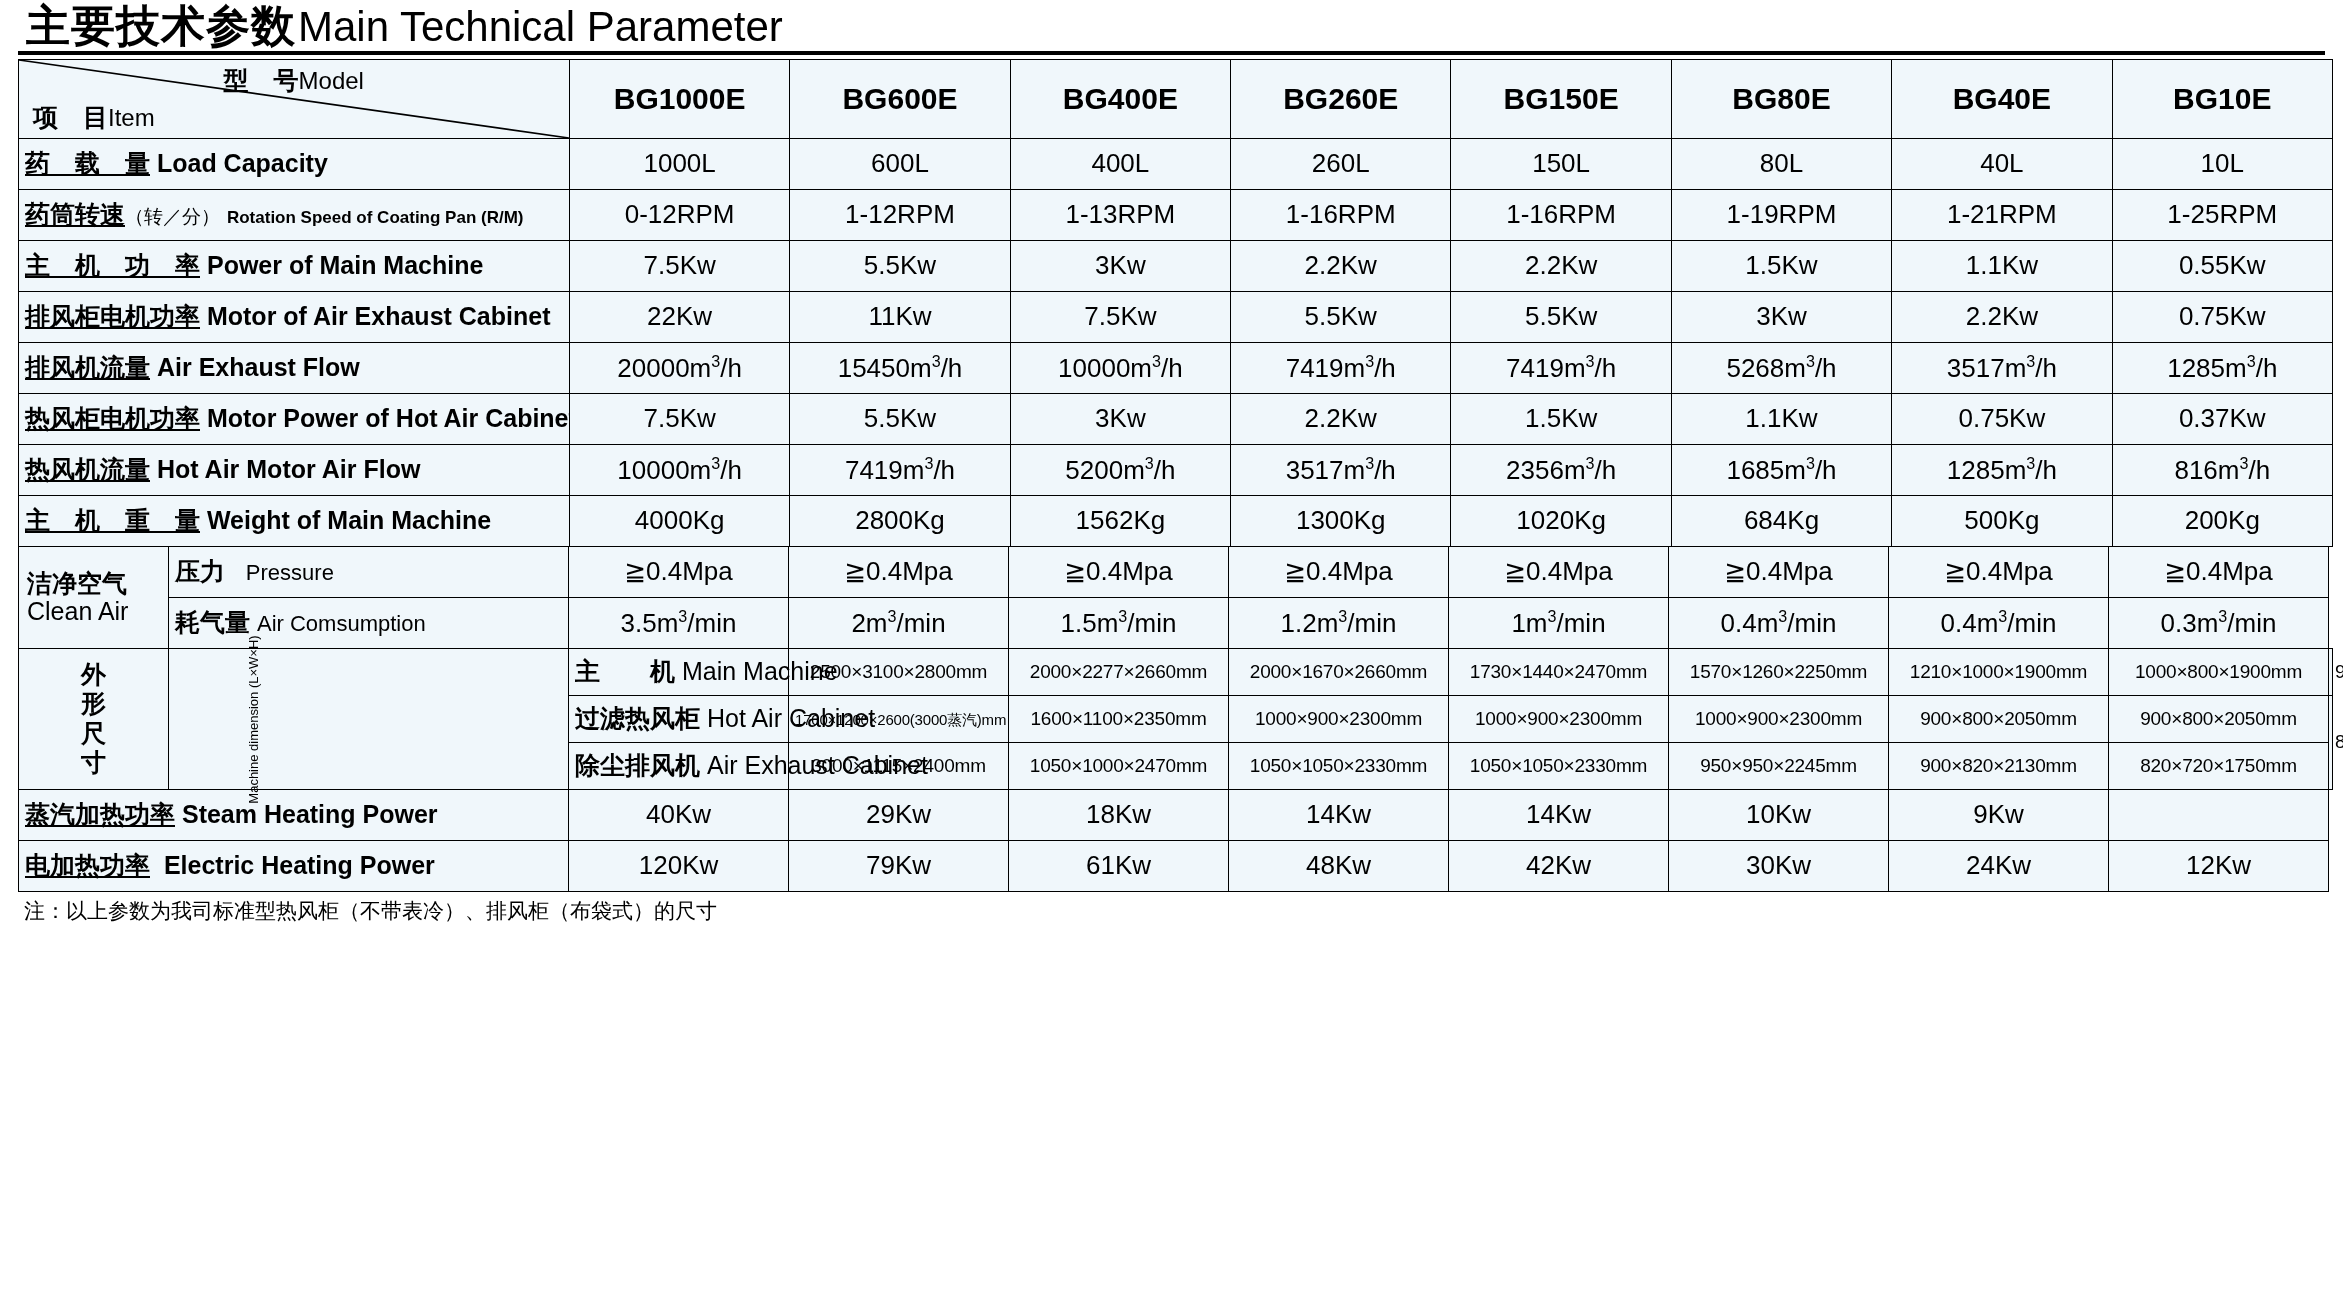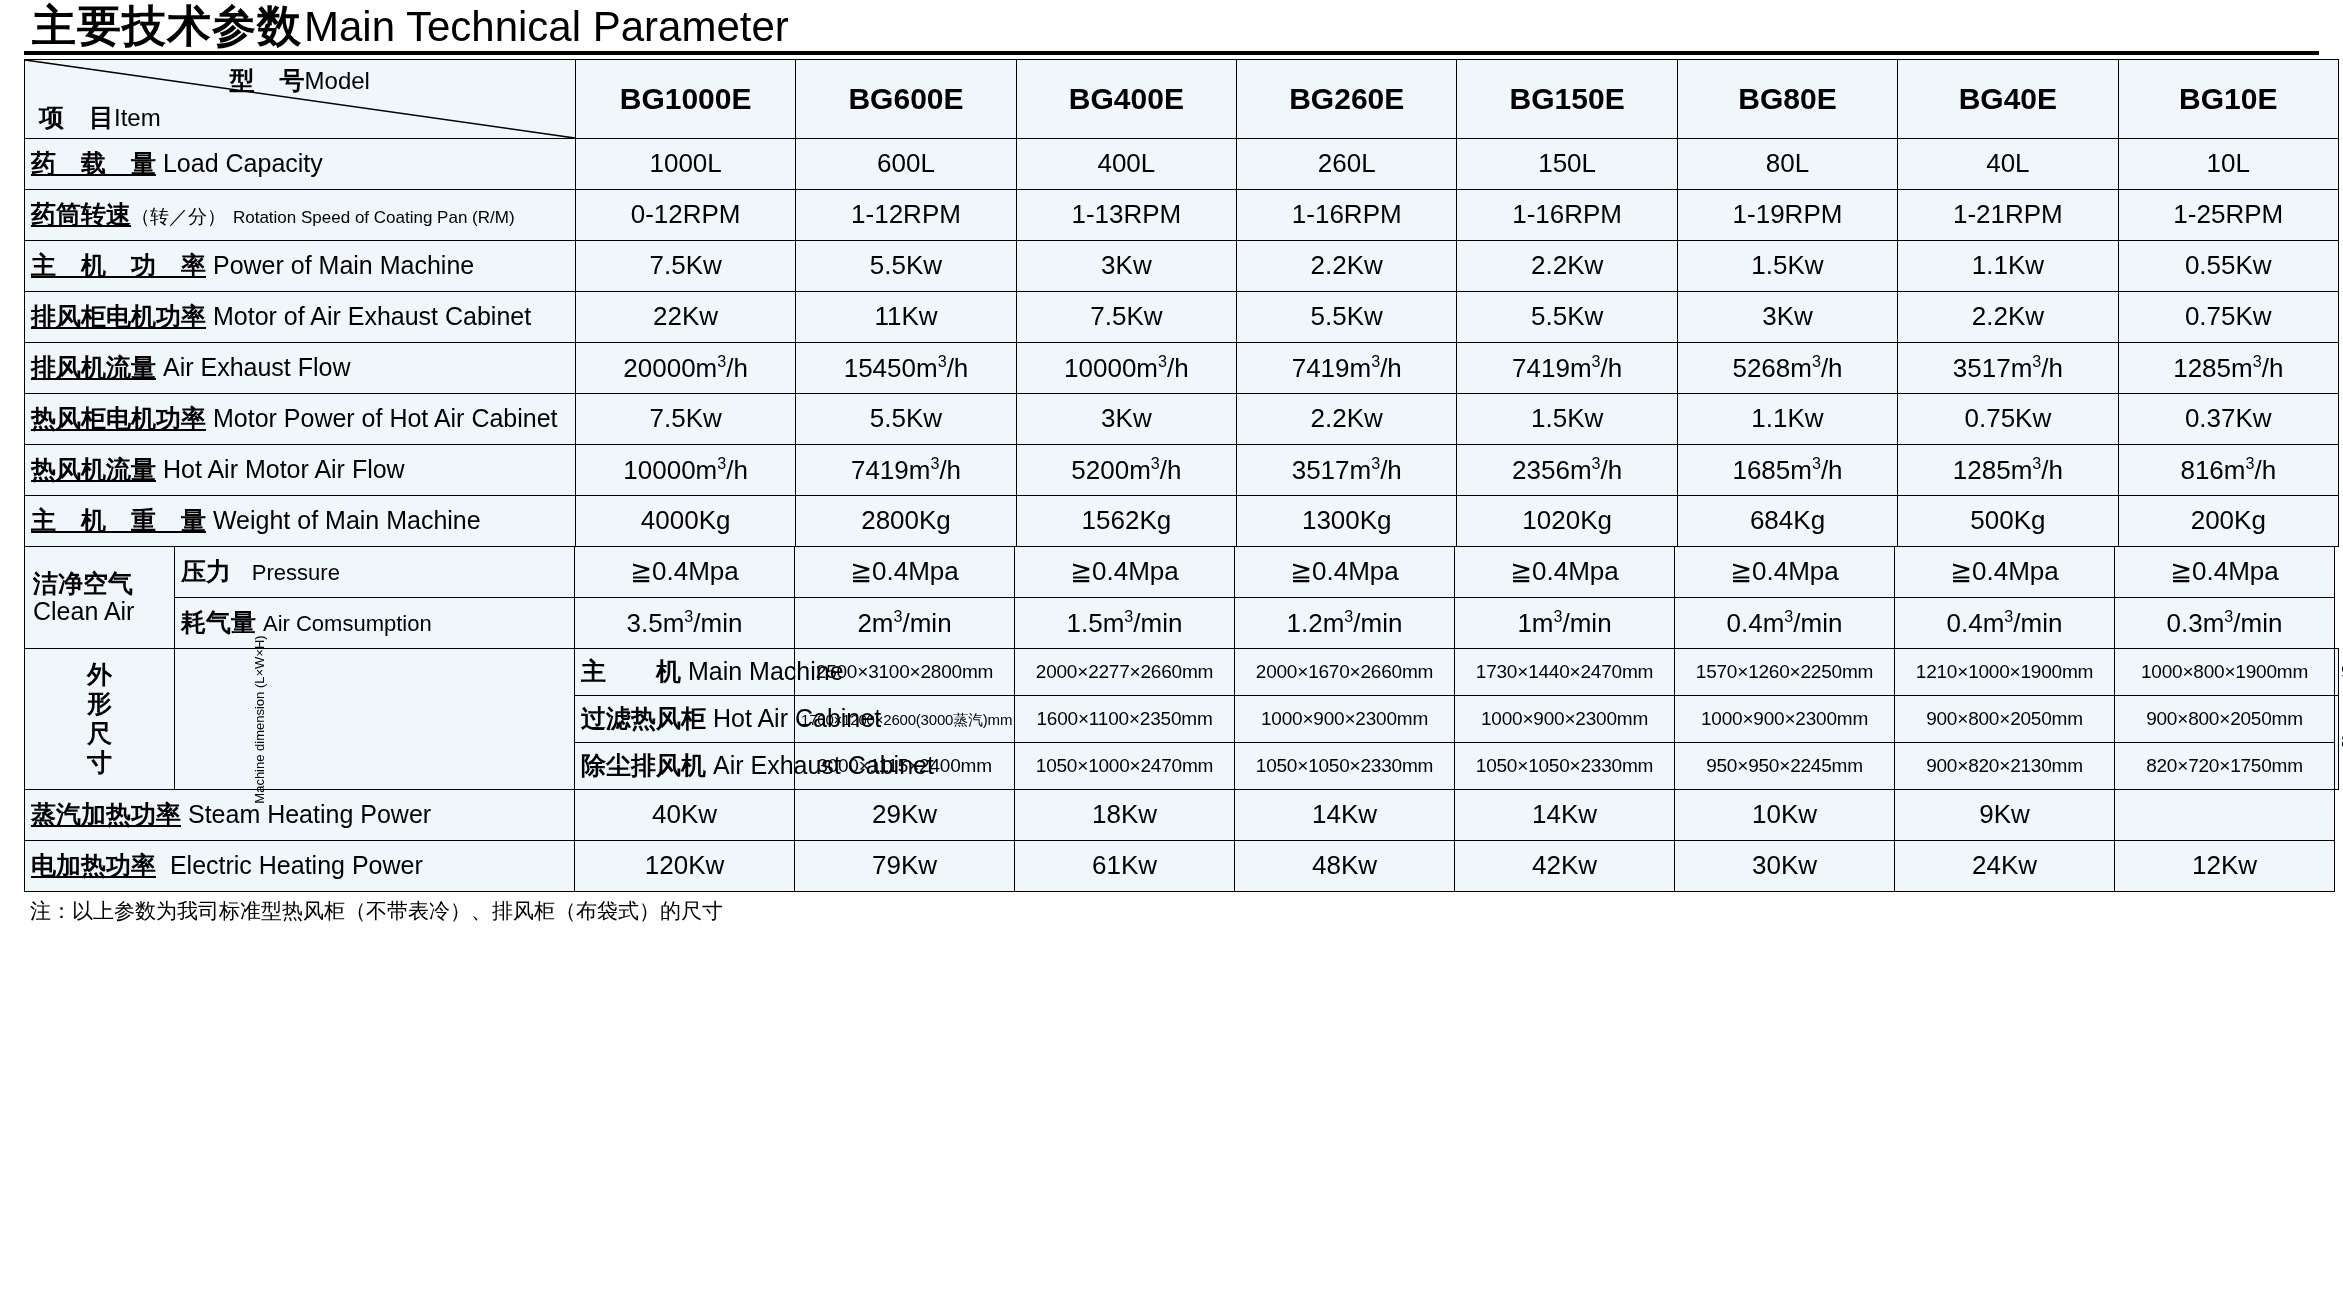--- a/index.html
+++ b/index.html
@@ -12,21 +12,21 @@
     height: 1289px;
     font-family: "Liberation Sans", sans-serif;
     color: #000000;
     overflow: hidden;
   }
   .page {
     position: relative;
     width: 2343px;
     height: 1096px;
     box-sizing: border-box;
-    padding: 0 24px;
+    padding: 0 18px;
   }
   
   .title-row {
     display: flex;
     align-items: baseline;
     padding: 4px 0 2px 8px;
     border-bottom: 4px solid #000;
     margin-bottom: 0;
   }
   .title-cn {
@@ -94,21 +94,21 @@
     height: 78px;
   }
 
   td.item {
     font-size: 25px;
     height: 50px;
     white-space: nowrap;
     overflow: hidden;
   }
   td.item .cn { font-weight: bold; letter-spacing: 0px; text-decoration: underline; }
-  td.item .en { font-weight: normal; text-align: center; }
+  td.item .en { font-weight: bold; text-align: center; }
   td.item .small { font-size: 19px; }
   td.item .smaller { font-size: 17px; }
 
   td.val {
     font-size: 26px;
     text-align: center;
     white-space: nowrap;
     height: 50px;
   }
   sup { font-size: 0.62em; vertical-align: super; }

